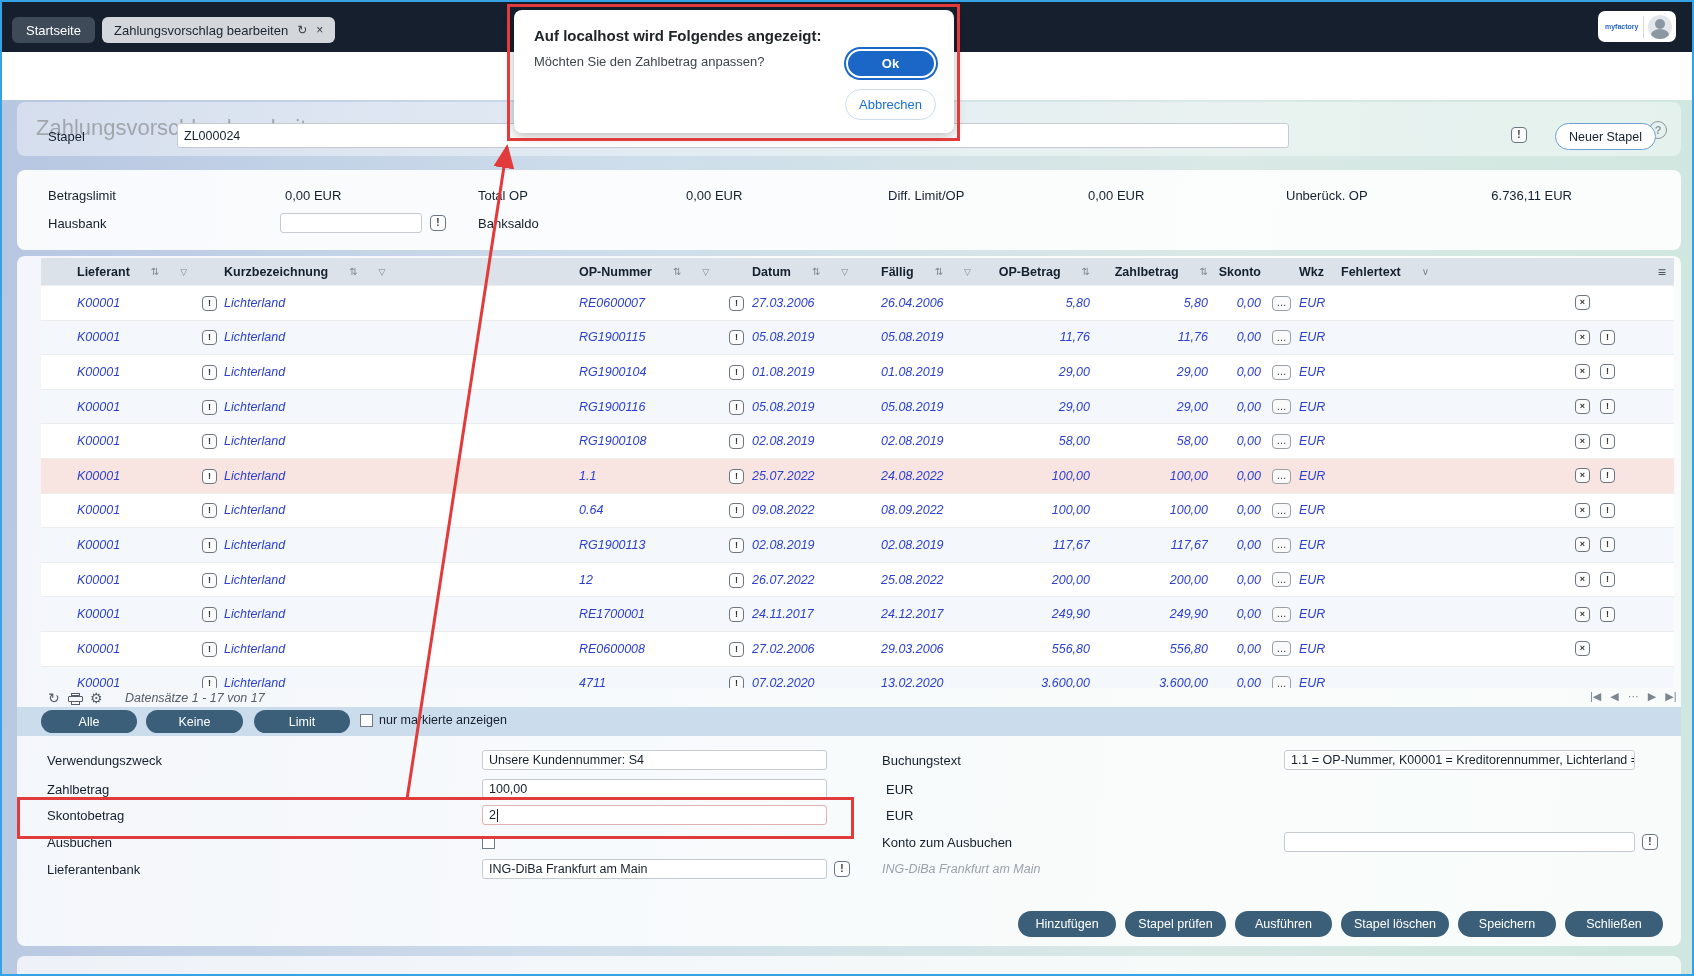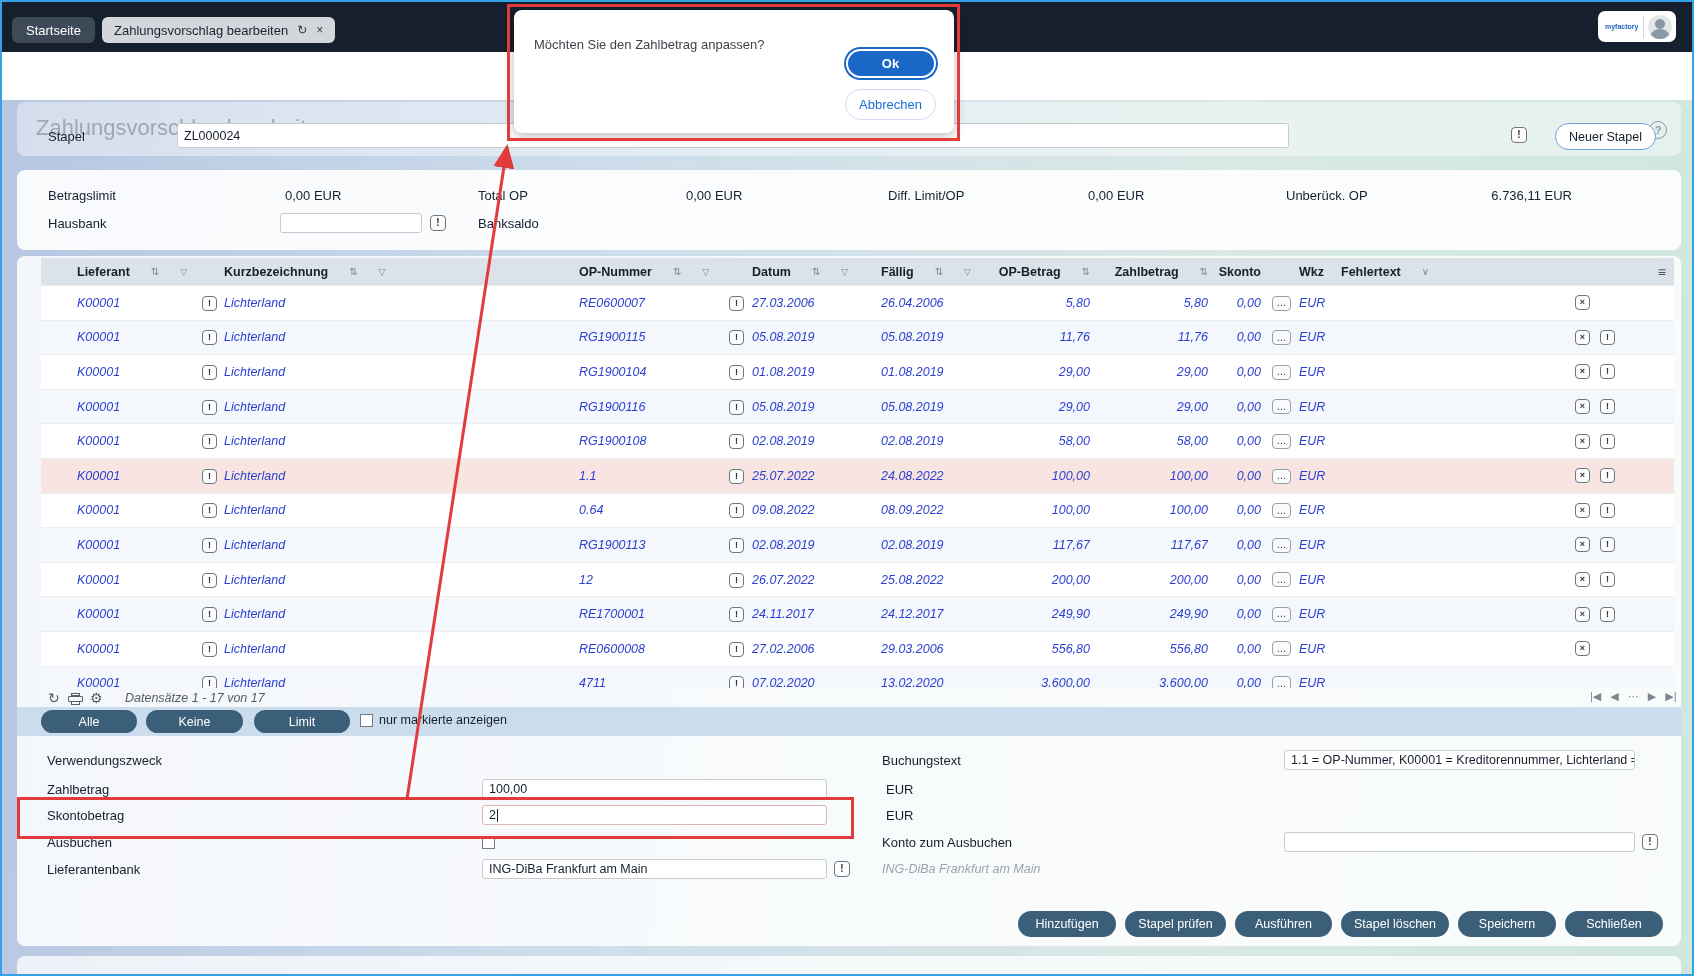--- a/index.html
+++ b/index.html
@@ -471,20 +471,23 @@
   <div class="teal-btn" id="btn-keine">
       <span>Keine</span>
     </div>
   <div class="teal-btn" id="btn-limit">
       <span>Limit</span>
     </div>
   <div class="checkbox" id="cb-markierte"></div>
   <div class="lbl" id="cb-markierte-label">nur markierte anzeigen</div>
 
   <div class="lbl" style="left:45px;top:751px;">Verwendungszweck</div>
+  <div class="input fin" id="in-verwendung">
+      <span>Unsere Kundennummer: S4</span>
+    </div>
   <div class="lbl" style="left:45px;top:780px;">Zahlbetrag</div>
   <div class="input fin" id="in-zahlbetrag">
       <span>100,00</span>
     </div>
   <div class="lbl" style="left:45px;top:806px;">Skontobetrag</div>
   <div class="input fin" id="in-skonto">
       <span>2</span>
       <span class="caret"></span>
     </div>
   <div class="lbl" style="left:45px;top:833px;">Ausbuchen</div>
@@ -513,20 +516,21 @@
     <div class="teal-btn" style="min-width:101px;">Stapel prüfen</div>
     <div class="teal-btn" style="min-width:97px;">Ausführen</div>
     <div class="teal-btn" style="min-width:108px;">Stapel löschen</div>
     <div class="teal-btn" style="min-width:98px;">Speichern</div>
     <div class="teal-btn" style="min-width:98px;">Schließen</div>
   </div>
 
   <div id="bottom-panel" class="panel"></div>
 
   <div id="dialog">
+    <div id="dialog-title">Auf localhost wird Folgendes angezeigt:</div>
     <div id="dialog-msg">Möchten Sie den Zahlbetrag anpassen?</div>
     <div id="dialog-btns">
       <div id="btn-ok">Ok</div>
       <div id="btn-cancel">Abbrechen</div>
     </div>
   </div>
 
   <div class="anno" id="anno-dialog"></div>
   <div class="anno" id="anno-skonto"></div>
   <svg id="arrow-svg" width="1694" height="976">

